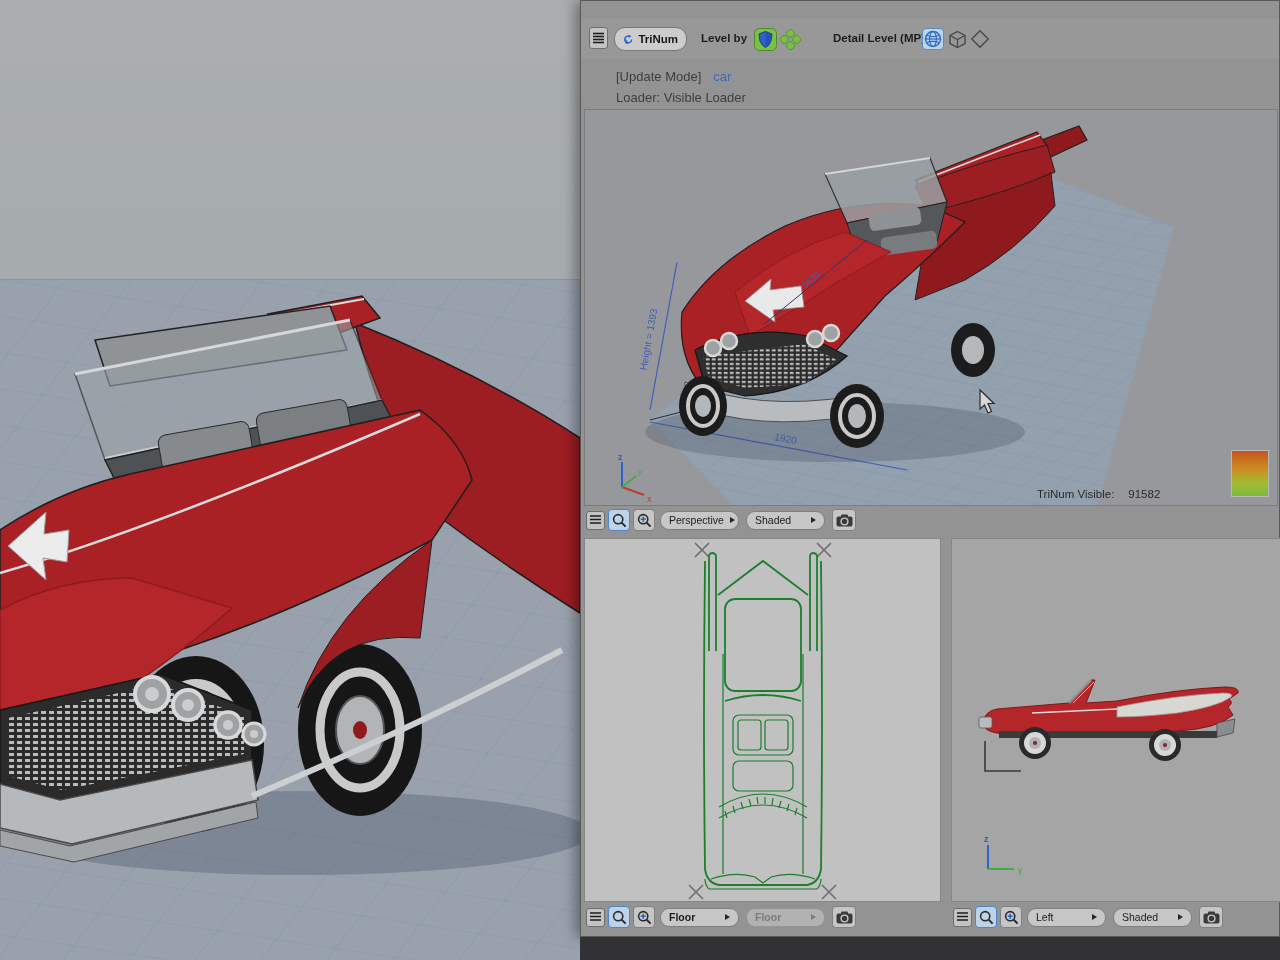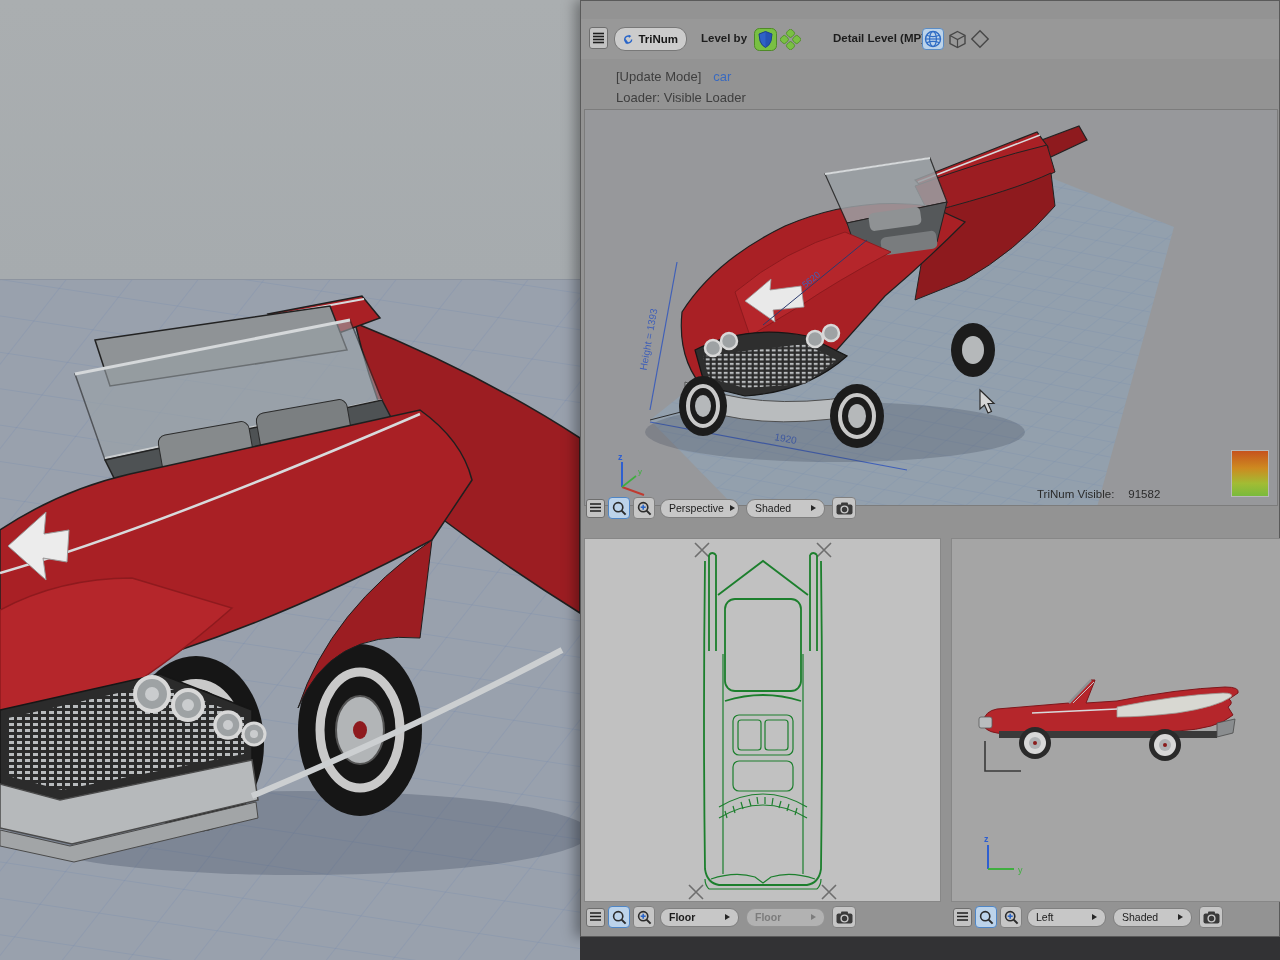--- a/index.html
+++ b/index.html
@@ -289,21 +289,21 @@
         </g>
       </svg>
 
       <div class="trinum">
         <span>TriNum Visible:</span>
         <span>91582</span>
       </div>
       <div class="gradient-bar"></div>
     </div>
 
-    <div class="vp-toolbar" style="left:5px; top:494px;">
+    <div class="vp-toolbar" style="left:5px; top:506px;">
       <div class="hamburger" style="position:relative; left:0; top:0; height:19px;">
         <svg width="11" height="10">
             <line x1="0" y1="1" x2="11" y2="1" stroke="#1d1d1d" stroke-width="1.5"></line>
             <line x1="0" y1="4.5" x2="11" y2="4.5" stroke="#1d1d1d" stroke-width="1.5"></line>
             <line x1="0" y1="8" x2="11" y2="8" stroke="#1d1d1d" stroke-width="1.5"></line>
           </svg>
       </div>
       <div class="icon-btn active">
         <svg width="15" height="15">
             <circle cx="6.2" cy="6.2" r="4.6" fill="none" stroke="#2b2b2b" stroke-width="1.6"></circle>

